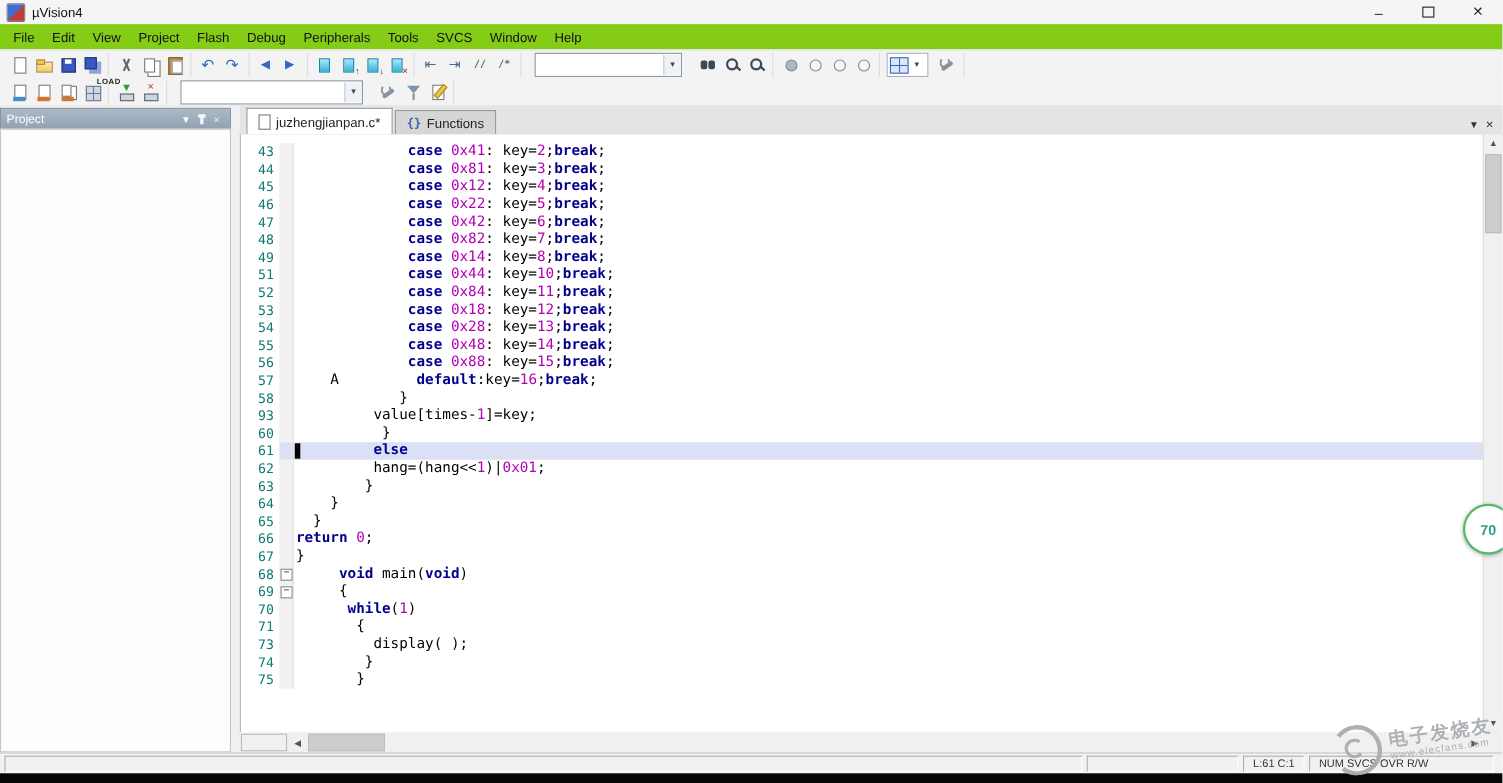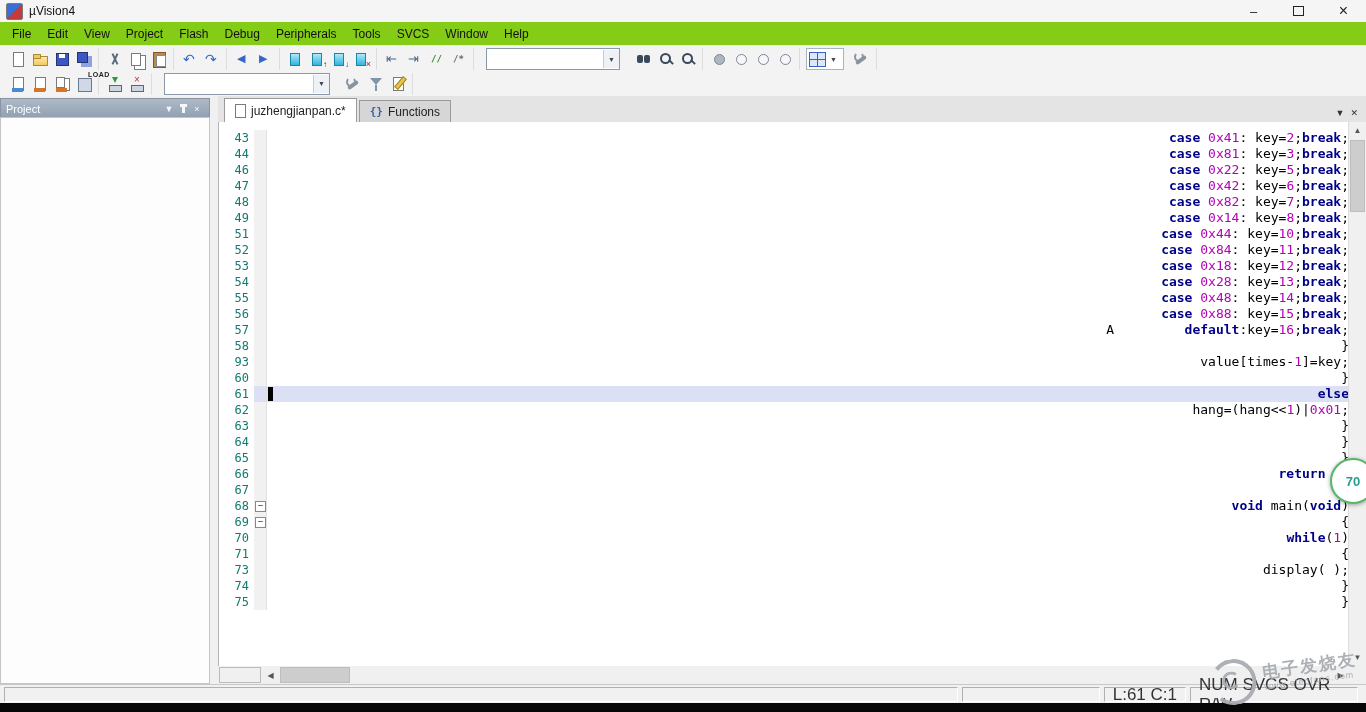--- a/index.html
+++ b/index.html
@@ -112,21 +112,21 @@
   .tab-extras{margin-left:auto;display:flex;align-items:center;gap:6px;padding:0 8px 4px 0;}
   .tab-extra-btn{font-size:9px;color:#333;}
 
   .editor-frame{position:absolute;top:26px;left:0;right:17px;bottom:18px;background:#fff;overflow:hidden;
                 border-left:1px solid #b5b5b5;font-family:"DejaVu Sans Mono",monospace;font-size:13px;padding-top:8px;}
   .row{display:flex;height:16px;line-height:16px;white-space:pre;}
   .ln{width:30px;flex:none;text-align:right;padding-right:5px;color:#0f7a72;font-size:12px;}
   .fold{width:12px;flex:none;background:#f1f1f1;border-right:1px solid #e0e0e0;position:relative;}
   .fold-box{position:absolute;left:1px;top:3px;width:9px;height:9px;background:#fff;border:1px solid #888;
             font-size:9px;line-height:7px;text-align:center;color:#333;}
-  .code{flex:1;padding-left:2px;position:relative;color:#000;text-align:right;}
+  .code{flex:1;padding-left:2px;position:relative;color:#000;}
   .row.hl .code,.row.hl .fold{background:#dbe0f4;}
   .caret{position:absolute;left:1px;top:1px;width:5px;height:14px;background:#000;}
   .seg-k{color:#00008b;font-weight:bold;}
   .seg-n{color:#b400b4;}
   .seg-t{color:#000;}
 
   
   .vscroll{position:absolute;top:26px;right:0;width:17px;bottom:18px;background:#f0f0f0;border-left:1px solid #dcdcdc;}
   .sb-btn{height:17px;display:flex;align-items:center;justify-content:center;font-size:8px;color:#555;background:#f0f0f0;}
   .sb-btn.down{position:absolute;bottom:0;left:0;right:0;}
@@ -134,21 +134,21 @@
   .hscroll-row{position:absolute;left:0;right:17px;bottom:0;height:18px;background:#f0f0f0;display:flex;}
   .pane-grip{width:40px;margin:1px;background:#f0f0f0;border:1px solid #bbb;flex:none;}
   .hbar{flex:1;position:relative;background:#f0f0f0;}
   .hs-btn{position:absolute;top:0;bottom:0;width:17px;display:flex;align-items:center;justify-content:center;font-size:8px;color:#555;}
   .hs-btn.left{left:0;} .hs-btn.right{right:0;}
   .hthumb{position:absolute;left:18px;top:1px;bottom:1px;width:68px;background:#cdcdcd;border:1px solid #bdbdbd;}
   .sb-corner{position:absolute;right:0;bottom:0;width:17px;height:18px;background:#f0f0f0;}
 
   
   .statusbar{position:absolute;left:0;right:0;top:684px;height:19px;background:#f1f1f1;border-top:1px solid #c8c8c8;
-             display:flex;align-items:center;font-size:17px;color:#333;padding:0 4px;}
+             display:flex;align-items:center;font-size:10px;color:#333;padding:0 4px;}
   .st-cell{height:13px;display:flex;align-items:center;padding:0 8px;margin-right:4px;
            border:1px solid;border-color:#b0b0b0 #fff #fff #b0b0b0;}
   .st-fill{flex:1;}
   .st-flags{width:150px;justify-content:flex-start;}
 
   .blackbar{position:absolute;left:0;right:0;top:703px;height:9px;background:#070707;}
 
   
   .watermark{position:absolute;right:8px;top:652px;display:flex;align-items:center;gap:7px;
              color:#a9adb2;transform:rotate(-8deg);z-index:60;opacity:.95;}
@@ -378,20 +378,21 @@
       <div class="tab-extras">
         <span class="tab-extra-btn">▼</span>
         <span class="tab-extra-btn">✕</span>
       </div>
     </div>
 
     <div class="editor-frame">
       <div>
           <div class="row"><span class="ln">43</span><span class="fold"></span><span class="code"><span class="seg-t">             </span><span class="seg-k">case</span><span class="seg-t"> </span><span class="seg-n">0x41</span><span class="seg-t">: key=</span><span class="seg-n">2</span><span class="seg-t">;</span><span class="seg-k">break</span><span class="seg-t">;</span></span></div>
           <div class="row"><span class="ln">44</span><span class="fold"></span><span class="code"><span class="seg-t">             </span><span class="seg-k">case</span><span class="seg-t"> </span><span class="seg-n">0x81</span><span class="seg-t">: key=</span><span class="seg-n">3</span><span class="seg-t">;</span><span class="seg-k">break</span><span class="seg-t">;</span></span></div>
+          <div class="row"><span class="ln">45</span><span class="fold"></span><span class="code"><span class="seg-t">             </span><span class="seg-k">case</span><span class="seg-t"> </span><span class="seg-n">0x12</span><span class="seg-t">: key=</span><span class="seg-n">4</span><span class="seg-t">;</span><span class="seg-k">break</span><span class="seg-t">;</span></span></div>
           <div class="row"><span class="ln">46</span><span class="fold"></span><span class="code"><span class="seg-t">             </span><span class="seg-k">case</span><span class="seg-t"> </span><span class="seg-n">0x22</span><span class="seg-t">: key=</span><span class="seg-n">5</span><span class="seg-t">;</span><span class="seg-k">break</span><span class="seg-t">;</span></span></div>
           <div class="row"><span class="ln">47</span><span class="fold"></span><span class="code"><span class="seg-t">             </span><span class="seg-k">case</span><span class="seg-t"> </span><span class="seg-n">0x42</span><span class="seg-t">: key=</span><span class="seg-n">6</span><span class="seg-t">;</span><span class="seg-k">break</span><span class="seg-t">;</span></span></div>
           <div class="row"><span class="ln">48</span><span class="fold"></span><span class="code"><span class="seg-t">             </span><span class="seg-k">case</span><span class="seg-t"> </span><span class="seg-n">0x82</span><span class="seg-t">: key=</span><span class="seg-n">7</span><span class="seg-t">;</span><span class="seg-k">break</span><span class="seg-t">;</span></span></div>
           <div class="row"><span class="ln">49</span><span class="fold"></span><span class="code"><span class="seg-t">             </span><span class="seg-k">case</span><span class="seg-t"> </span><span class="seg-n">0x14</span><span class="seg-t">: key=</span><span class="seg-n">8</span><span class="seg-t">;</span><span class="seg-k">break</span><span class="seg-t">;</span></span></div>
           <div class="row"><span class="ln">51</span><span class="fold"></span><span class="code"><span class="seg-t">             </span><span class="seg-k">case</span><span class="seg-t"> </span><span class="seg-n">0x44</span><span class="seg-t">: key=</span><span class="seg-n">10</span><span class="seg-t">;</span><span class="seg-k">break</span><span class="seg-t">;</span></span></div>
           <div class="row"><span class="ln">52</span><span class="fold"></span><span class="code"><span class="seg-t">             </span><span class="seg-k">case</span><span class="seg-t"> </span><span class="seg-n">0x84</span><span class="seg-t">: key=</span><span class="seg-n">11</span><span class="seg-t">;</span><span class="seg-k">break</span><span class="seg-t">;</span></span></div>
           <div class="row"><span class="ln">53</span><span class="fold"></span><span class="code"><span class="seg-t">             </span><span class="seg-k">case</span><span class="seg-t"> </span><span class="seg-n">0x18</span><span class="seg-t">: key=</span><span class="seg-n">12</span><span class="seg-t">;</span><span class="seg-k">break</span><span class="seg-t">;</span></span></div>
           <div class="row"><span class="ln">54</span><span class="fold"></span><span class="code"><span class="seg-t">             </span><span class="seg-k">case</span><span class="seg-t"> </span><span class="seg-n">0x28</span><span class="seg-t">: key=</span><span class="seg-n">13</span><span class="seg-t">;</span><span class="seg-k">break</span><span class="seg-t">;</span></span></div>
           <div class="row"><span class="ln">55</span><span class="fold"></span><span class="code"><span class="seg-t">             </span><span class="seg-k">case</span><span class="seg-t"> </span><span class="seg-n">0x48</span><span class="seg-t">: key=</span><span class="seg-n">14</span><span class="seg-t">;</span><span class="seg-k">break</span><span class="seg-t">;</span></span></div>
           <div class="row"><span class="ln">56</span><span class="fold"></span><span class="code"><span class="seg-t">             </span><span class="seg-k">case</span><span class="seg-t"> </span><span class="seg-n">0x88</span><span class="seg-t">: key=</span><span class="seg-n">15</span><span class="seg-t">;</span><span class="seg-k">break</span><span class="seg-t">;</span></span></div>

